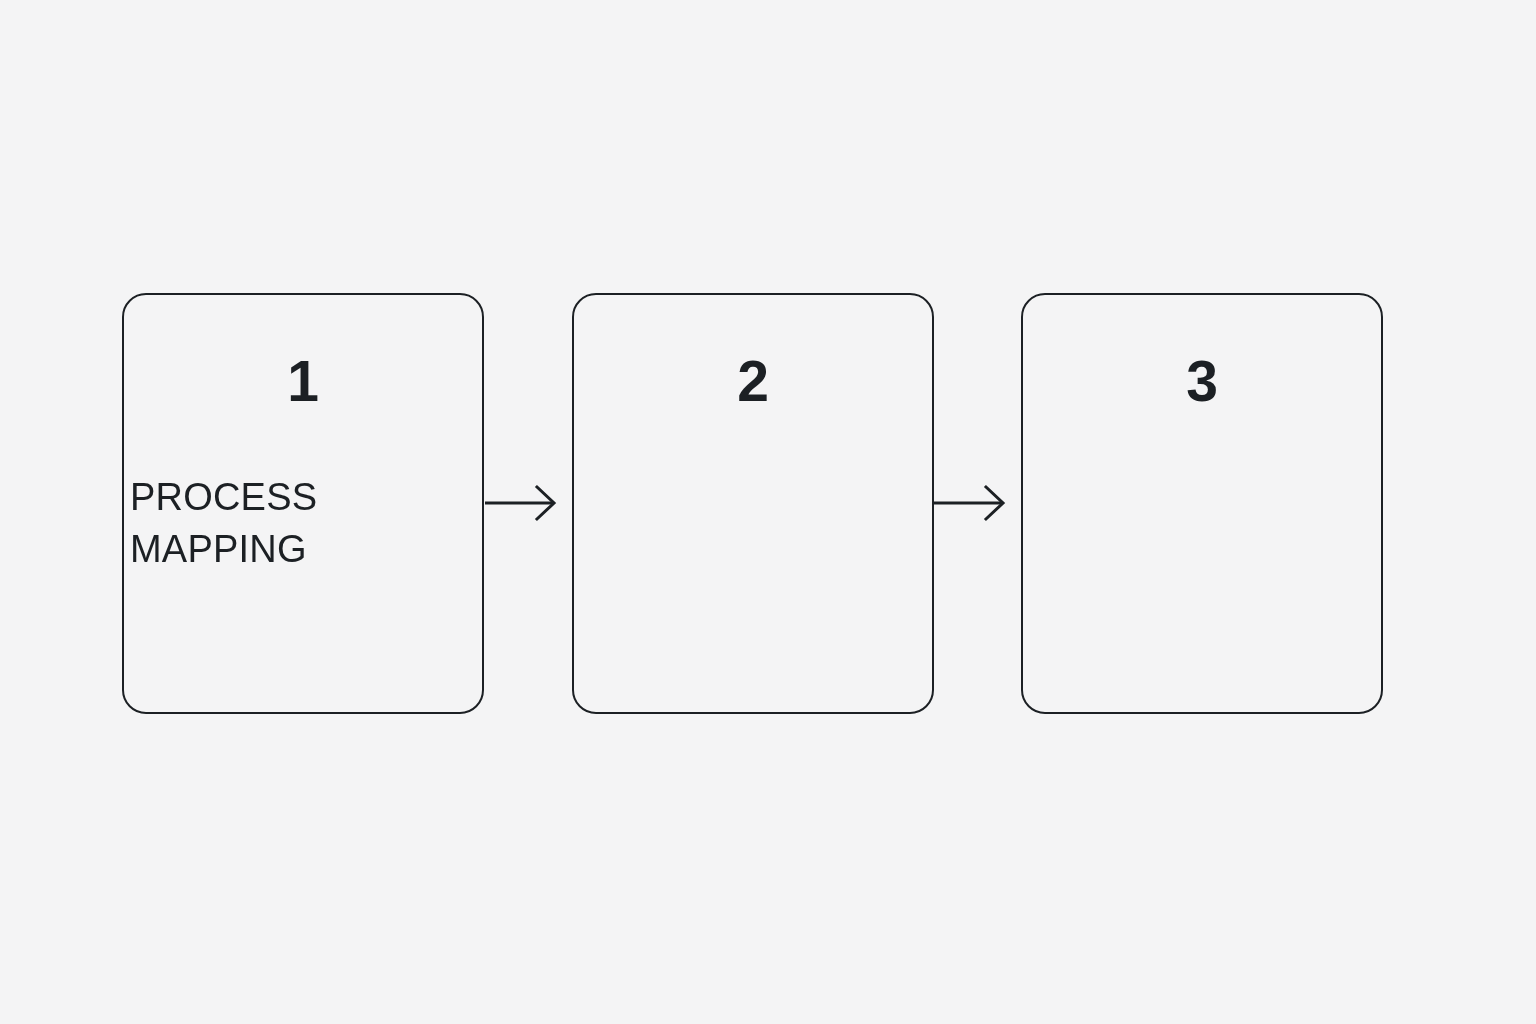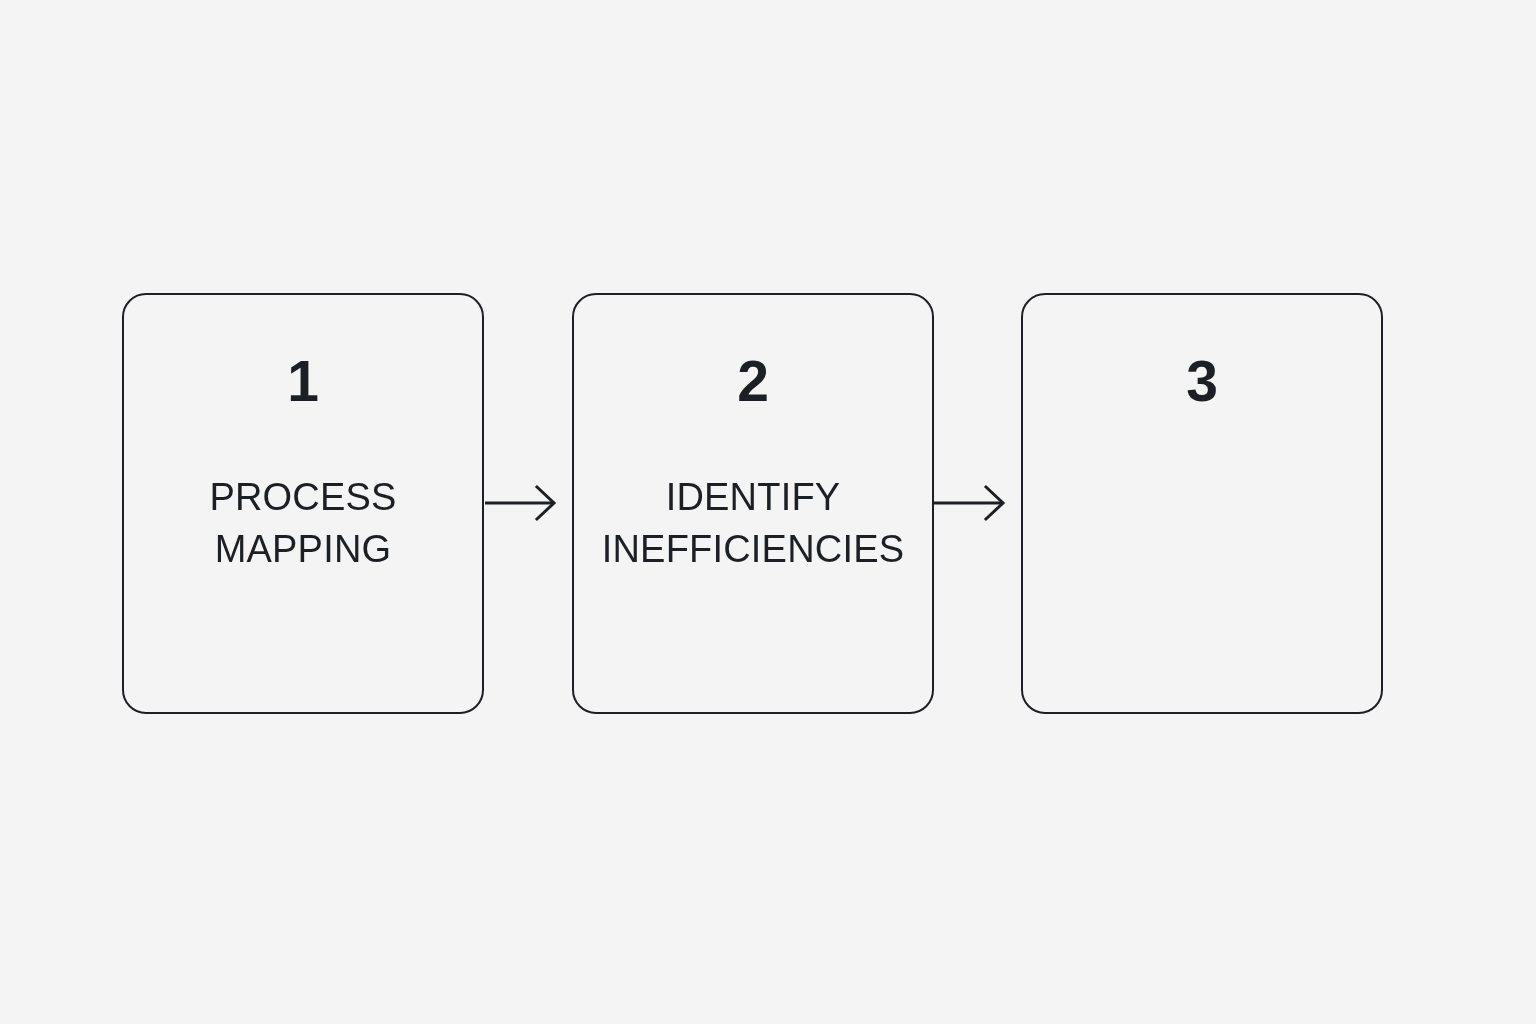--- a/index.html
+++ b/index.html
@@ -49,21 +49,21 @@
     font-weight: bold;
     color: #1c2024;
     letter-spacing: 0px;
   }
 
   .step-label {
     position: absolute;
     left: 6px;
     right: 6px;
     top: 176px;
-    text-align: center;
+    text-align: left;
     font-size: 38px;
     font-weight: normal;
     line-height: 52px;
     color: #1c2024;
     letter-spacing: 0.2px;
     white-space: pre-line;
   }
 
   
   .arrow-connector {
@@ -93,22 +93,20 @@
 
   <div class="arrow-connector arrow-connector-1">
     <svg viewBox="0 0 87 44" xmlns="http://www.w3.org/2000/svg">
       <path d="M 0 22 L 68 22" stroke="#1c2024" stroke-width="3" fill="none"></path>
       <path d="M 52 6 L 69 22 L 52 38" stroke="#1c2024" stroke-width="3" fill="none" stroke-linecap="square" stroke-linejoin="miter"></path>
     </svg>
   </div>
 
   <div class="step-box step-box-2">
     <div class="step-number">2</div>
-    <div class="step-label">IDENTIFY
-INEFFICIENCIES</div>
   </div>
 
   <div class="arrow-connector arrow-connector-2">
     <svg viewBox="0 0 87 44" xmlns="http://www.w3.org/2000/svg">
       <path d="M 0 22 L 68 22" stroke="#1c2024" stroke-width="3" fill="none"></path>
       <path d="M 52 6 L 69 22 L 52 38" stroke="#1c2024" stroke-width="3" fill="none" stroke-linecap="square" stroke-linejoin="miter"></path>
     </svg>
   </div>
 
   <div class="step-box step-box-3">

